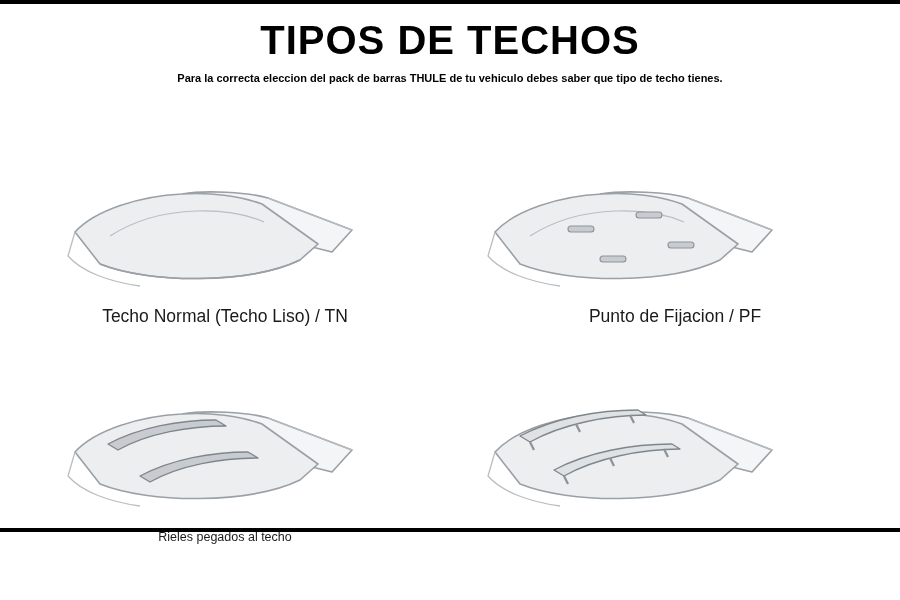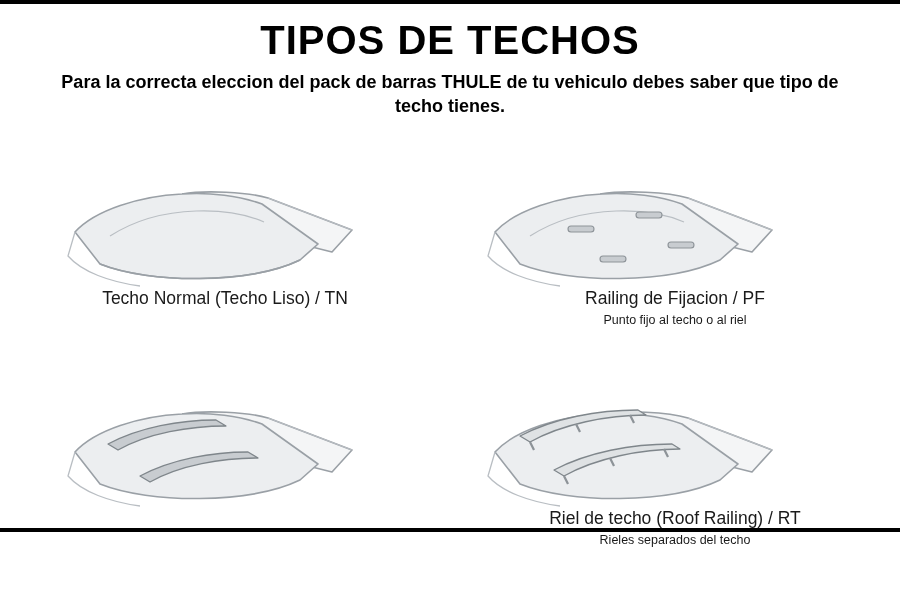--- a/index.html
+++ b/index.html
@@ -26,21 +26,21 @@
   .title {
     text-align: center;
     font-size: 40px;
     font-weight: bold;
     letter-spacing: 1px;
     margin: 14px 0 0 0;
     color: #000000;
   }
   .subtitle {
     text-align: center;
-    font-size: 18px;
+    font-size: 11px;
     font-weight: bold;
     color: #000000;
     line-height: 1.32;
     margin: 8px 40px 0 40px;
   }
   .subtitle div {
     margin-bottom: 1px;
   }
   .grid {
     position: absolute;
@@ -68,21 +68,21 @@
     height: 150px;
   }
   .art svg {
     display: block;
     width: 450px;
     height: 150px;
   }
   .caption {
     position: absolute;
     left: 0;
-    top: 136px;
+    top: 154px;
     width: 450px;
     text-align: center;
   }
   .caption .main {
     font-size: 17.5px;
     color: #1a1a1a;
     line-height: 1.2;
   }
   .caption .sub {
     font-size: 12.5px;
@@ -142,42 +142,42 @@
             <g fill="#c8ccd0" stroke="#8d9398" stroke-width="1.1">
               <rect x="118" y="74" width="26" height="6" rx="3"></rect>
               <rect x="186" y="60" width="26" height="6" rx="3"></rect>
               <rect x="150" y="104" width="26" height="6" rx="3"></rect>
               <rect x="218" y="90" width="26" height="6" rx="3"></rect>
             </g>
           </g>
         </svg>
       </div>
       <div class="caption">
-        <div class="main">Railing de Fijacion / PF</div>
-        <div class="sub">Punto fijo al techo o al riel</div>
+        <div class="main">Punto de Fijacion / PF</div>
       </div>
     </div>
 
     <div class="cell c10">
       <div class="art">
         <svg viewBox="0 0 450 150" xmlns="http://www.w3.org/2000/svg">
           <g fill="none" stroke="#9aa0a6" stroke-width="1.6" stroke-linejoin="round">
             <path d="M182 42 C205 38 248 40 268 46 L352 78 L332 100 L300 92" fill="#f4f5f6"></path>
             <path d="M75 80 C95 58 140 44 182 42 C210 40 240 44 262 52 L318 92 L300 108 C250 132 150 132 100 112 Z" fill="#eceef0"></path>
             <path d="M75 80 L68 104 C82 120 110 130 140 134" stroke="#b9bec3" stroke-width="1.3" fill="none"></path>
             <path d="M268 46 L352 78" stroke="#b9bec3" stroke-width="1.2"></path>
 
             <g fill="#c8ccd0" stroke="#7f868b" stroke-width="1.3">
               <path d="M108 72 C140 55 180 48 216 48 L226 54 C190 54 148 61 118 78 Z"></path>
               <path d="M140 104 C172 87 212 80 248 80 L258 86 C222 86 180 93 150 110 Z"></path>
             </g>
           </g>
         </svg>
       </div>
       <div class="caption">
+        <div class="sub">Rieles pegados al techo</div>
       </div>
     </div>
 
     <div class="cell c11">
       <div class="art">
         <svg viewBox="0 0 450 150" xmlns="http://www.w3.org/2000/svg">
           <g fill="none" stroke="#9aa0a6" stroke-width="1.6" stroke-linejoin="round">
             <path d="M150 42 C175 38 218 40 238 46 L322 78 L302 100 L270 92" fill="#f4f5f6"></path>
             <path d="M45 80 C65 58 110 44 152 42 C180 40 210 44 232 52 L288 92 L270 108 C220 132 120 132 70 112 Z" fill="#eceef0"></path>
             <path d="M45 80 L38 104 C52 120 80 130 110 134" stroke="#b9bec3" stroke-width="1.3" fill="none"></path>
@@ -191,20 +191,16 @@
               <line x1="80" y1="70" x2="84" y2="78"></line>
               <line x1="126" y1="52" x2="130" y2="60"></line>
               <line x1="180" y1="43" x2="184" y2="51"></line>
               <line x1="114" y1="104" x2="118" y2="112"></line>
               <line x1="160" y1="86" x2="164" y2="94"></line>
               <line x1="214" y1="77" x2="218" y2="85"></line>
             </g>
           </g>
         </svg>
       </div>
-      <div class="caption">
-        <div class="main">Riel de techo (Roof Railing) / RT</div>
-        <div class="sub">Rieles separados del techo</div>
-      </div>
     </div>
 
   </div>
 </div>
 
 </body></html>

